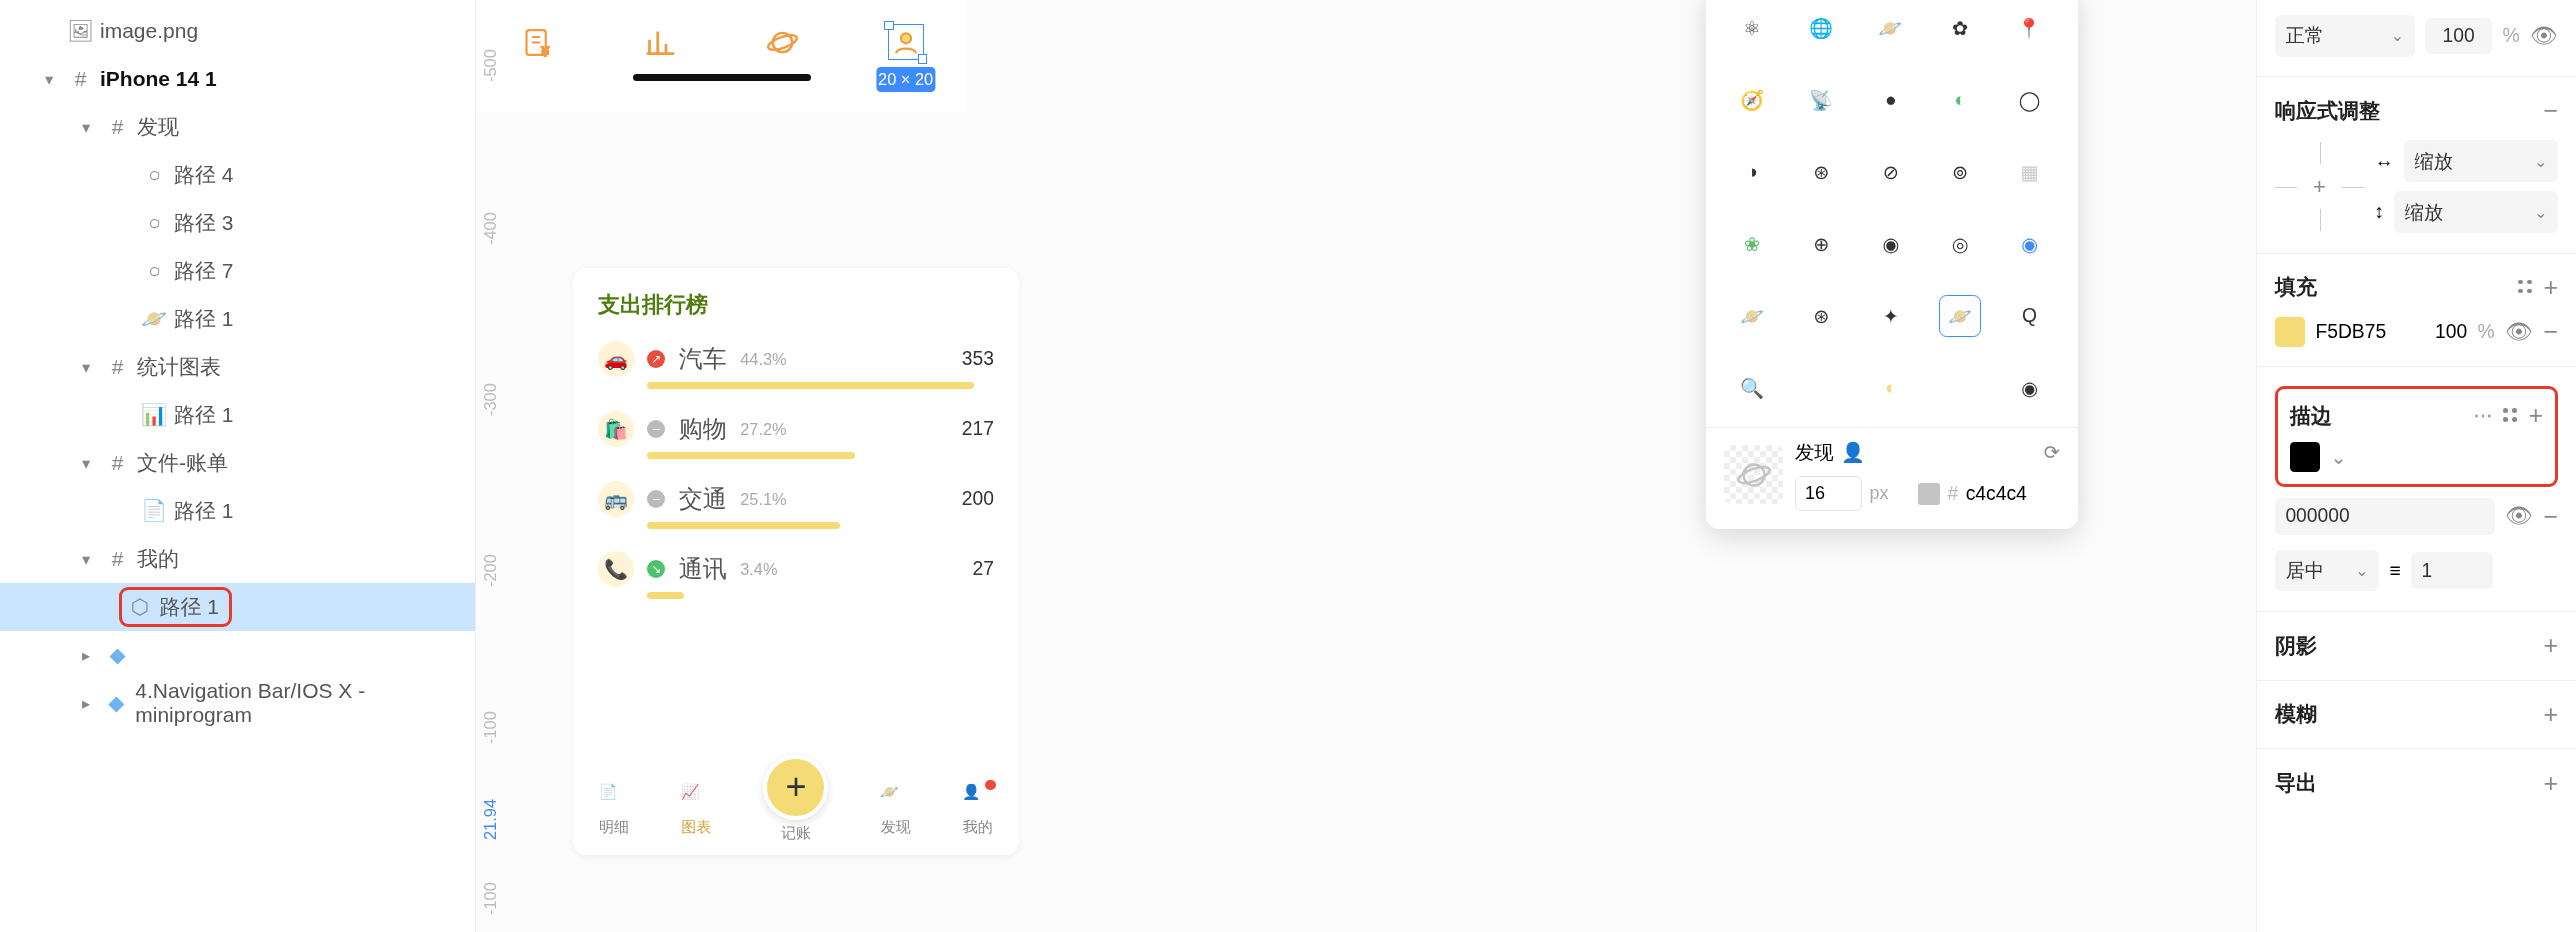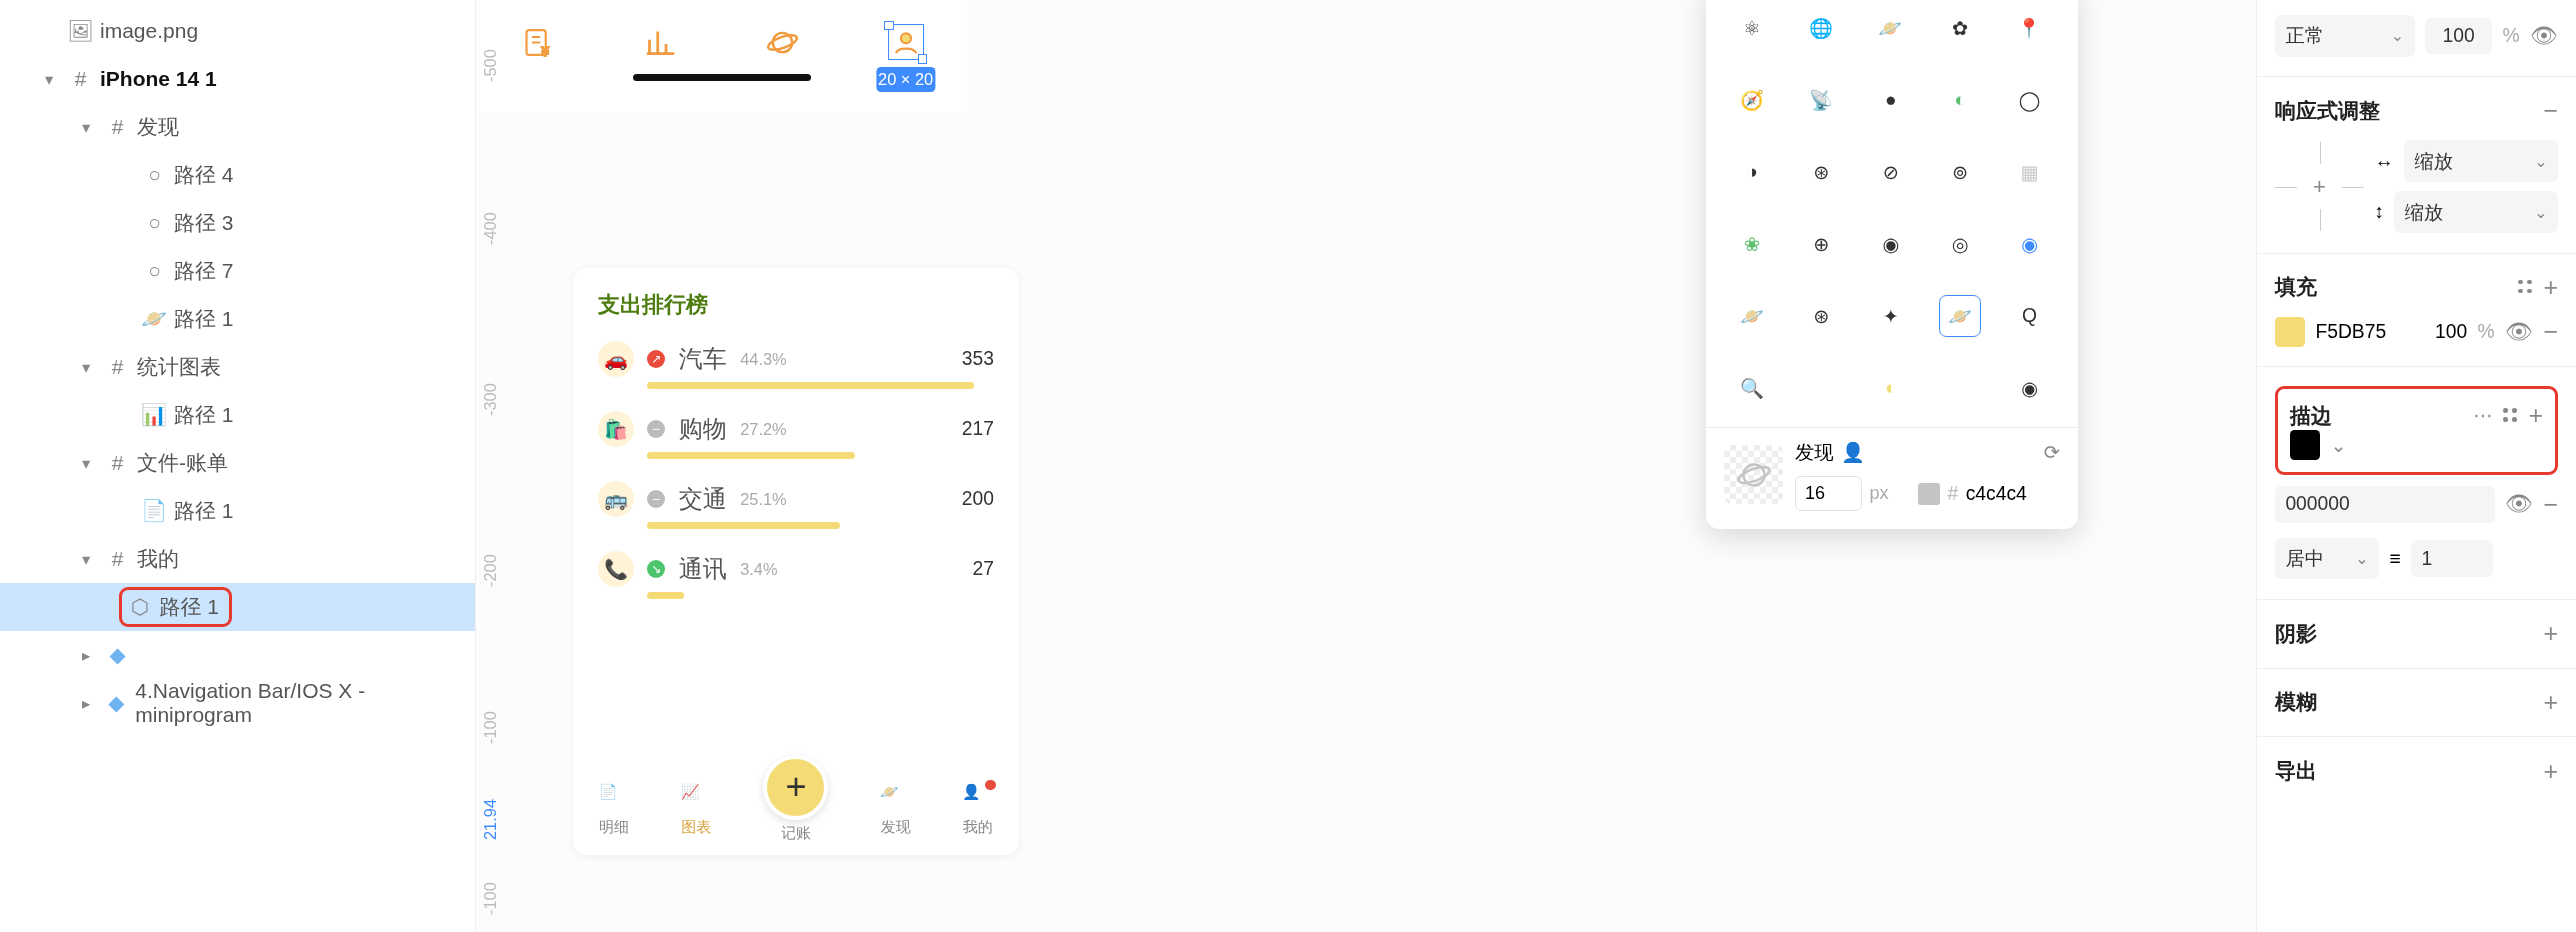--- a/index.html
+++ b/index.html
@@ -77,21 +77,21 @@
 .insp-row { display: flex; align-items: center; gap: 10.4px; }
 .sec-head { font-size: 21px; font-weight: 600; color: #222; flex: 1; }
 .field { background: #f5f5f5; border-radius: 6px; padding: 7.4px 10.4px; display: flex; align-items: center; gap: 7.4px; font-size: 19.3px; color: #333; }
 .field.sm { width: 67px; justify-content: center; }
 .drop::after { content: "⌄"; color: #888; margin-left: auto; font-size: 16.4px; }
 .swatch { width: 30px; height: 30px; border-radius: 4.5px; }
 .eye { color: #888; font-size: 22px; }
 .plus { color: #888; font-size: 25px; font-weight: 300; }
 .dots4 { display: grid; grid-template-columns: 1fr 1fr; gap: 3px; width: 15px; height: 15px; }
 .dots4 i { width: 4.5px; height: 4.5px; background: #888; border-radius: 50%; }
-.hl-red-box { border: 3px solid #e63a2e; border-radius: 9px; padding: 12px; display: flex; flex-direction: column; }
+.hl-red-box { border: 3px solid #e63a2e; border-radius: 9px; padding: 12px; display: flex; flex-direction: column; gap: 12px; }
 .constraint-grid { width: 89px; height: 89px; position: relative; display: flex; align-items: center; justify-content: center; }
 .cg-line { position: absolute; background: #ccc; }
 .divider { height: 0.7px; background: #eee; margin: 4.5px -18px; }
 
 svg { display: block; }
 </style>
 </head>
 <body>
 
 <div class="layers">

